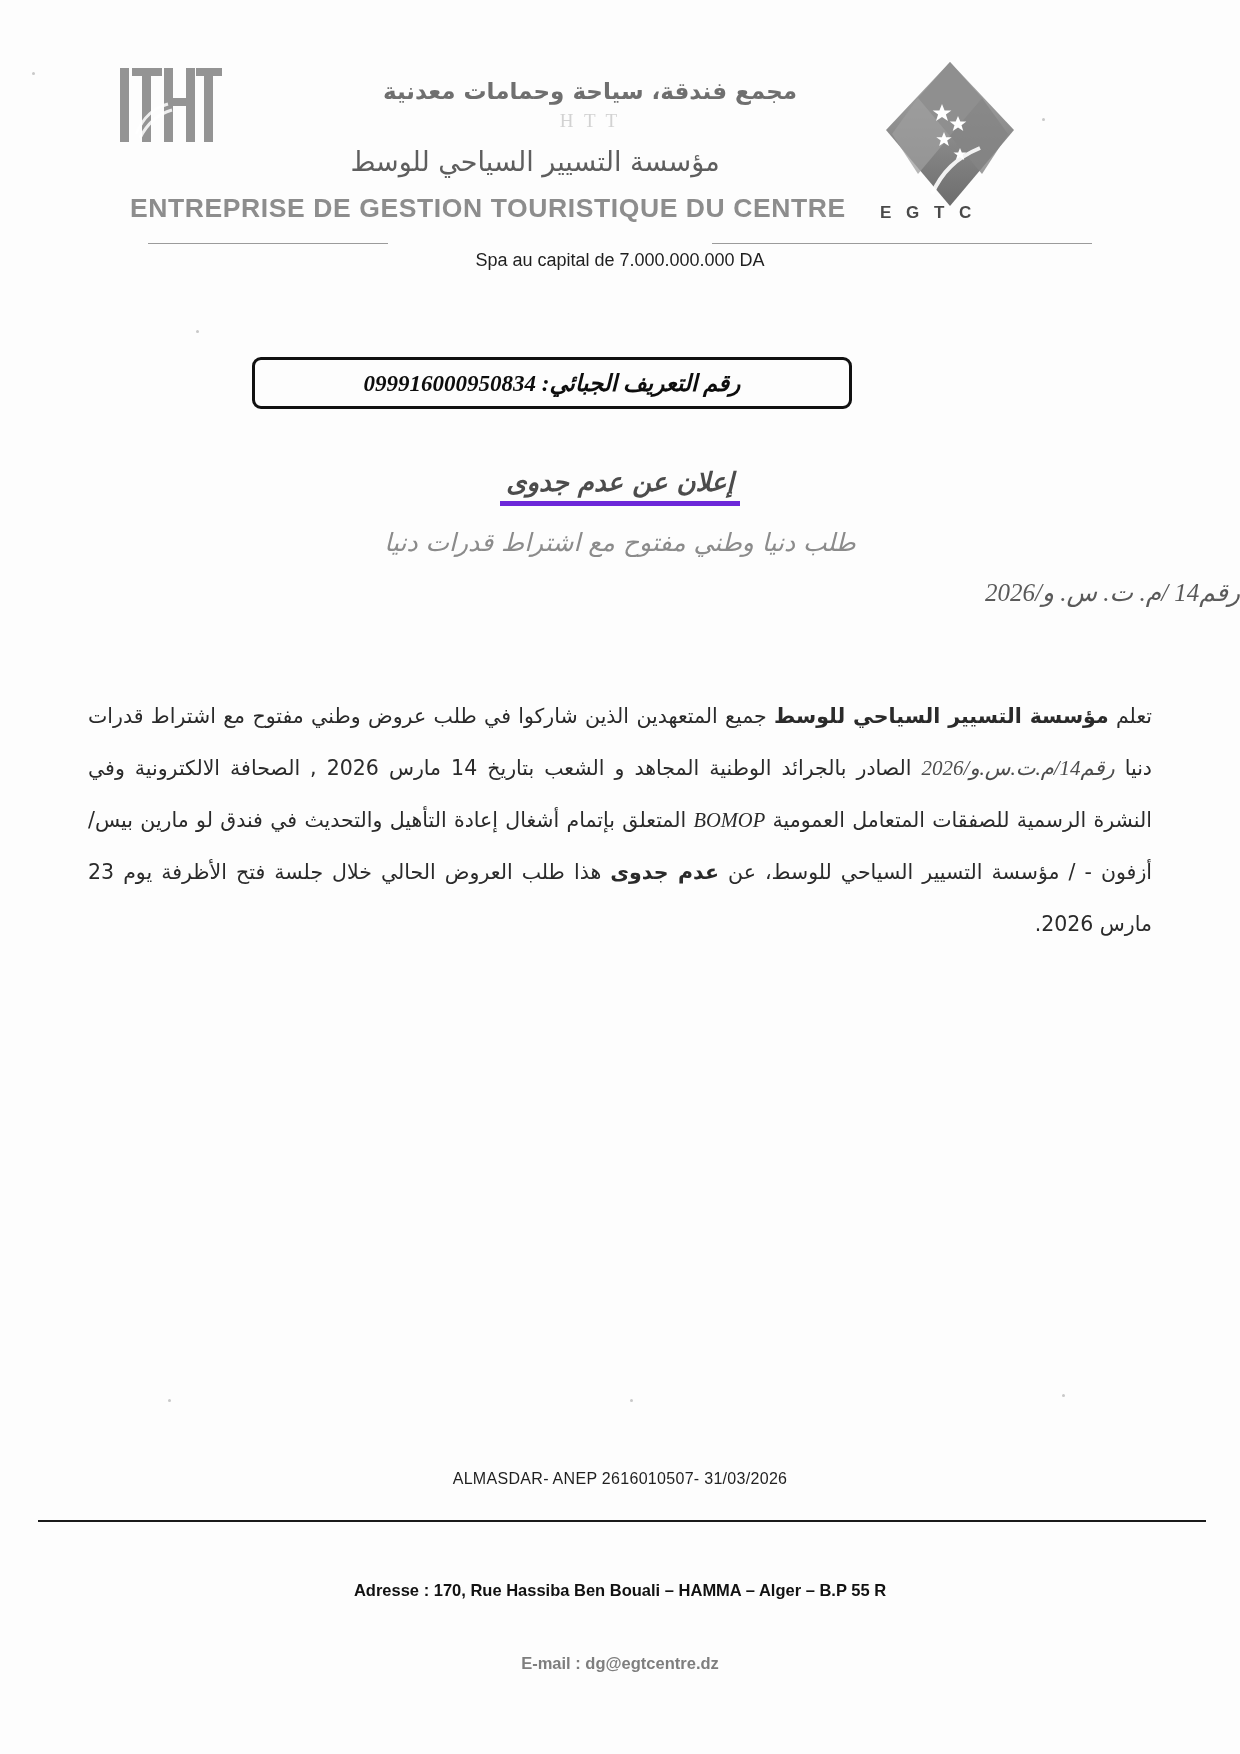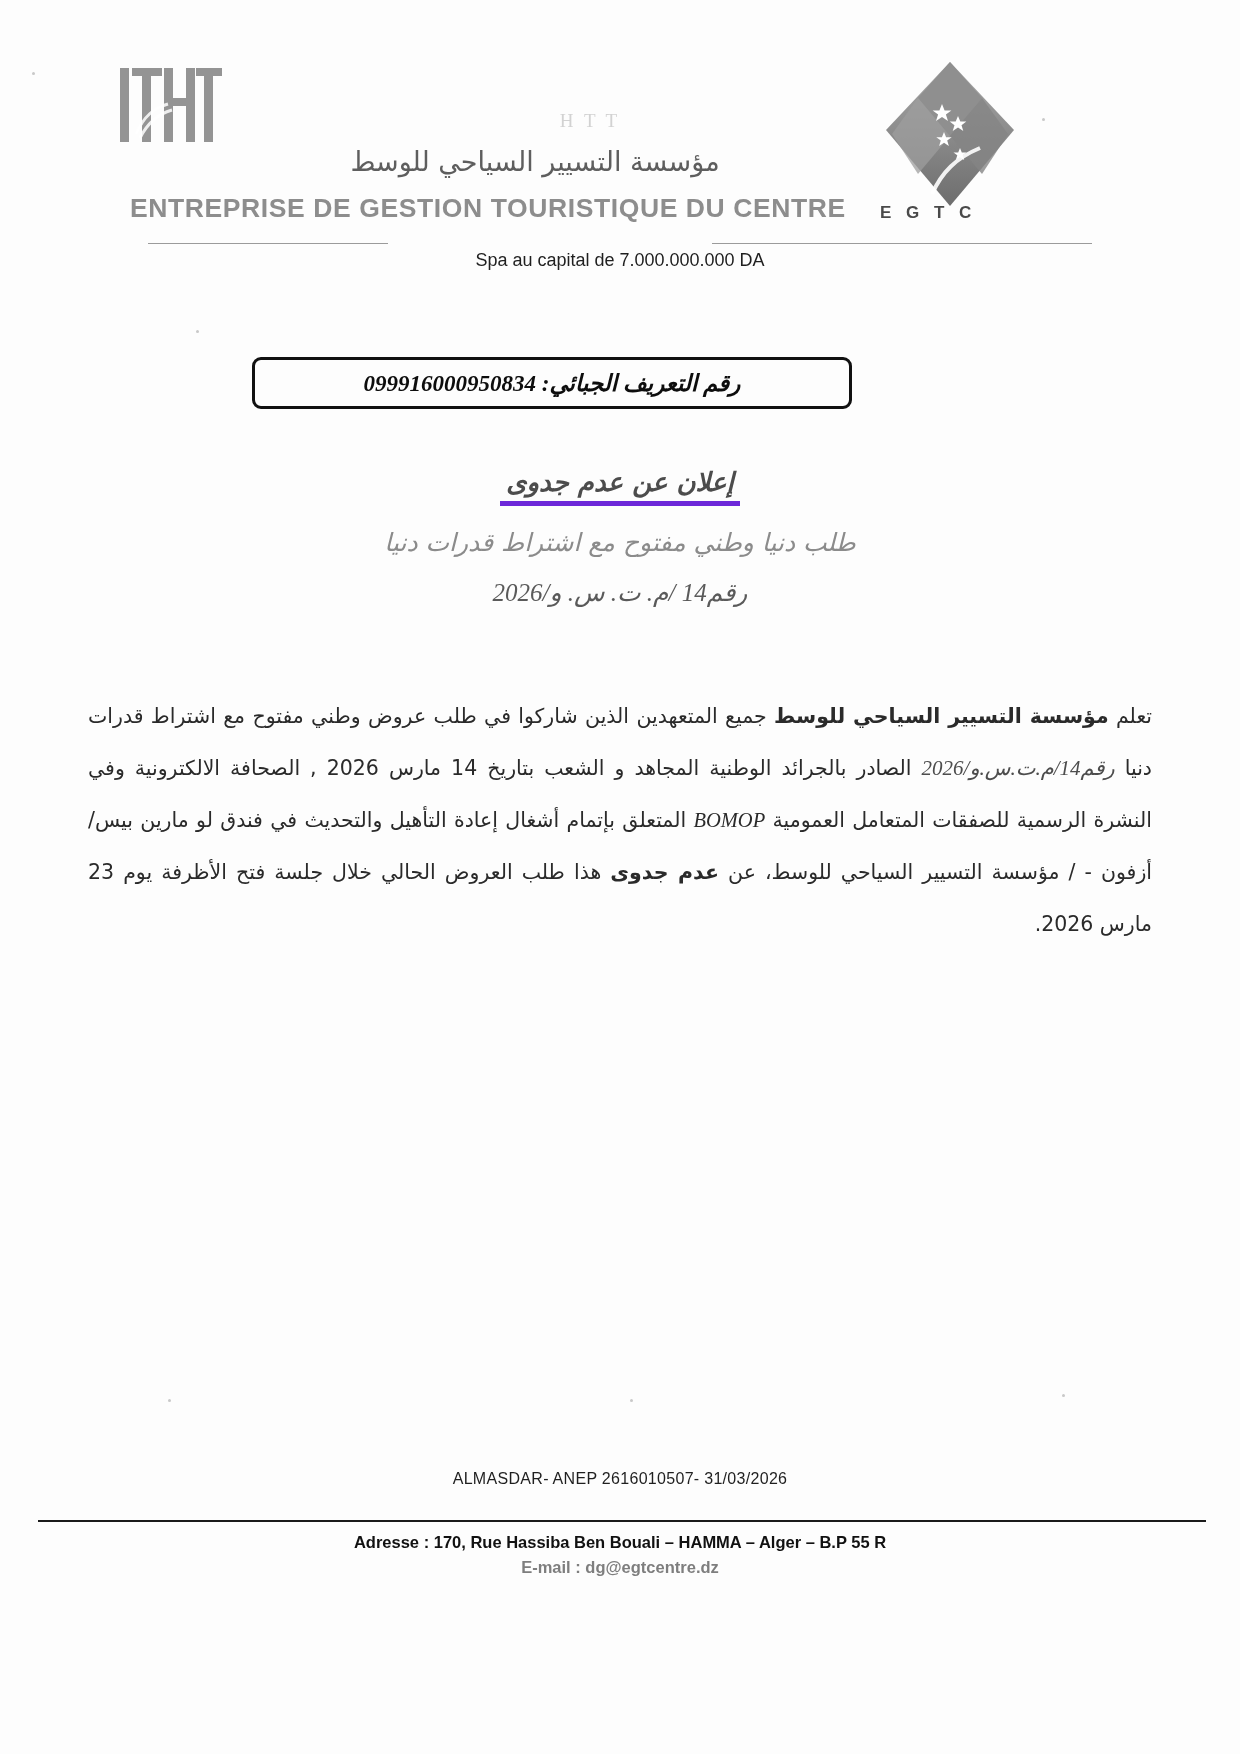--- a/index.html
+++ b/index.html
@@ -212,21 +212,20 @@
     font-style: italic;
     font-size: 25px;
     color: #8b8b8b;
     letter-spacing: 1px;
   }
   .doc-sub2 {
     position: absolute;
     top: 578px;
     left: 0;
     width: 1240px;
-    text-align: center;
     direction: rtl;
     font-family: "Liberation Serif", serif;
     font-style: italic;
     font-size: 25px;
     color: #5a5a5a;
     letter-spacing: 1px;
   }
 
   
   .body-block {
@@ -278,21 +277,21 @@
     top: 1530px;
     left: 0;
     width: 1240px;
     text-align: center;
     font-family: "Liberation Sans", sans-serif;
     font-size: 16.5px;
     font-weight: 700;
     color: #111;
     line-height: 25px;
   }
-  .footer-lines .ln { display: block; }
+  .footer-lines .ln { display: block; margin-top: 48px; }
   .footer-lines .email {
     color: #7e7e7e;
     font-weight: 700;
   }
 
   
   .speck { position:absolute; background:#c9c9c9; border-radius:50%; }
 </style>
 </head>
 <body>
@@ -313,20 +312,21 @@
           <rect x="86" y="4" width="9" height="74"></rect>
           <rect x="78" y="4" width="26" height="8"></rect>
         </g>
         <g stroke="#ffffff" stroke-width="3" fill="none" opacity="0.85">
           <path d="M18 70 C 26 52, 36 44, 50 40"></path>
           <path d="M22 74 C 30 58, 40 50, 54 46"></path>
         </g>
       </svg>
     </div>
 
+    <div class="header-arabic-1">مجمع فندقة، سياحة وحمامات معدنية</div>
 
     <div class="header-latin-faded">H        T        T</div>
 
     <div class="header-arabic-2">مؤسسة التسيير السياحي للوسط</div>
 
     <div class="header-fr">ENTREPRISE DE GESTION TOURISTIQUE DU CENTRE</div>
 
     <div class="egtc-logo">
       <svg width="140" height="165" viewBox="0 0 140 165" aria-hidden="true">
         <defs>

